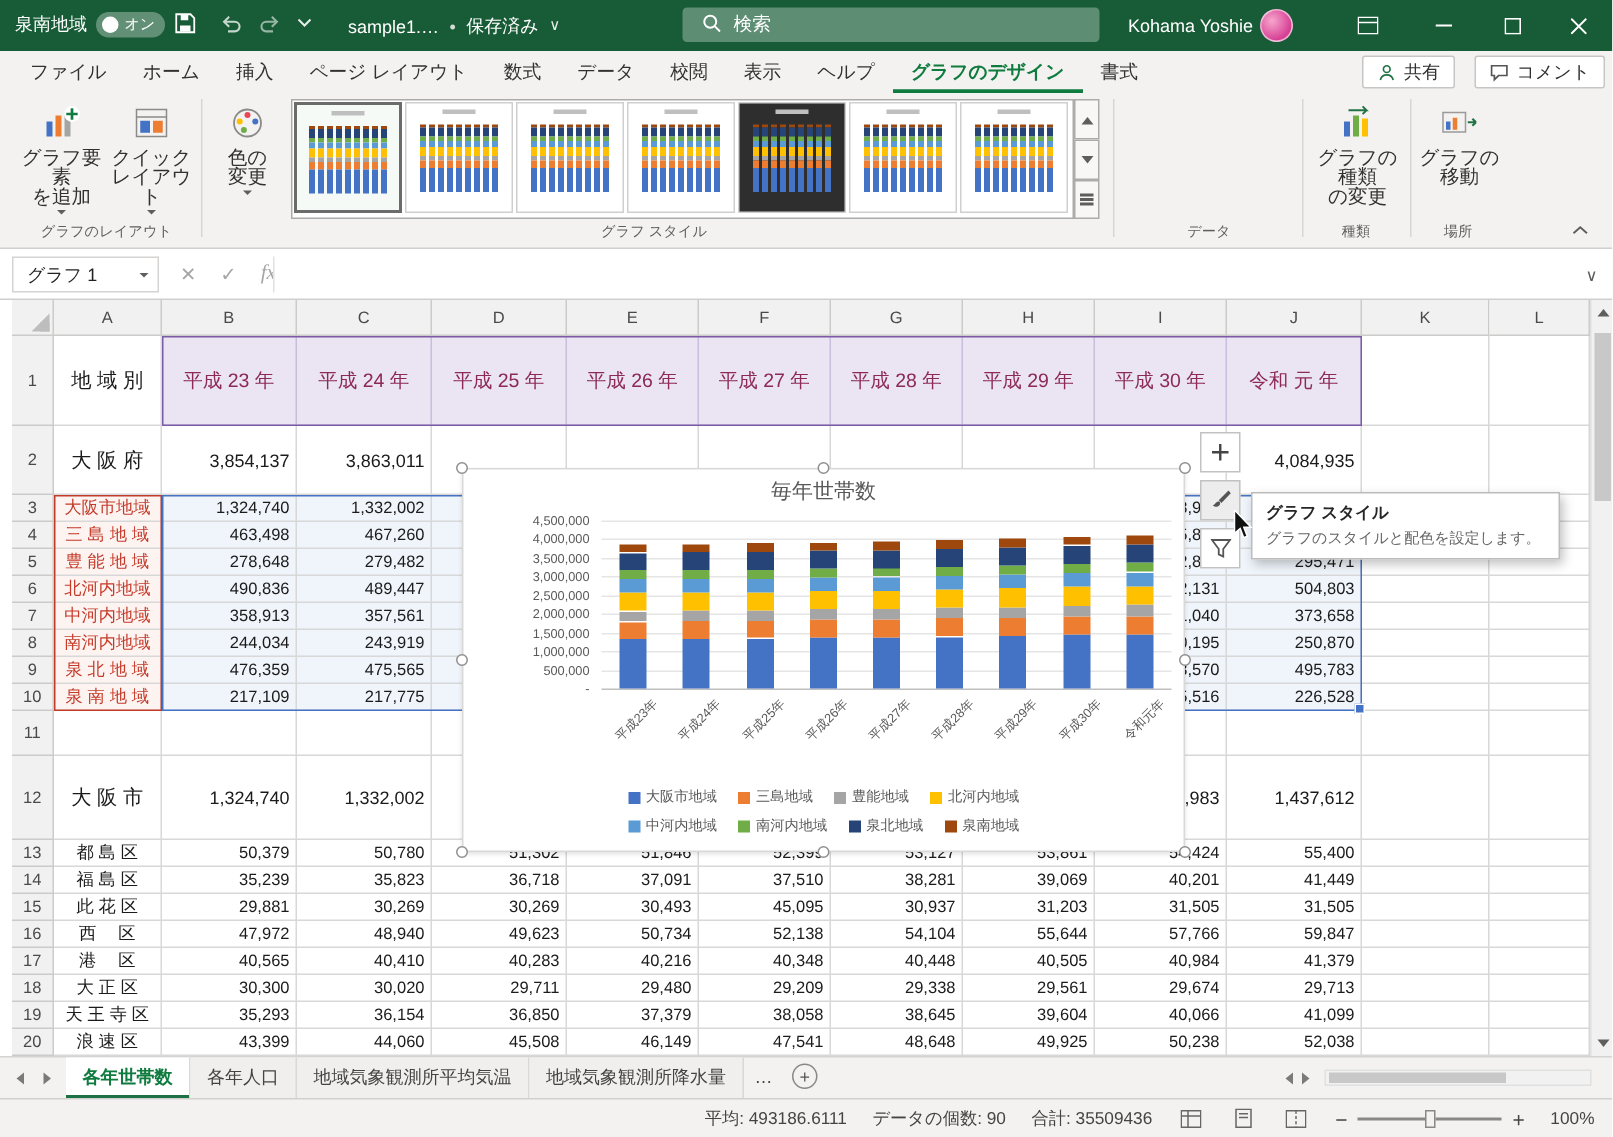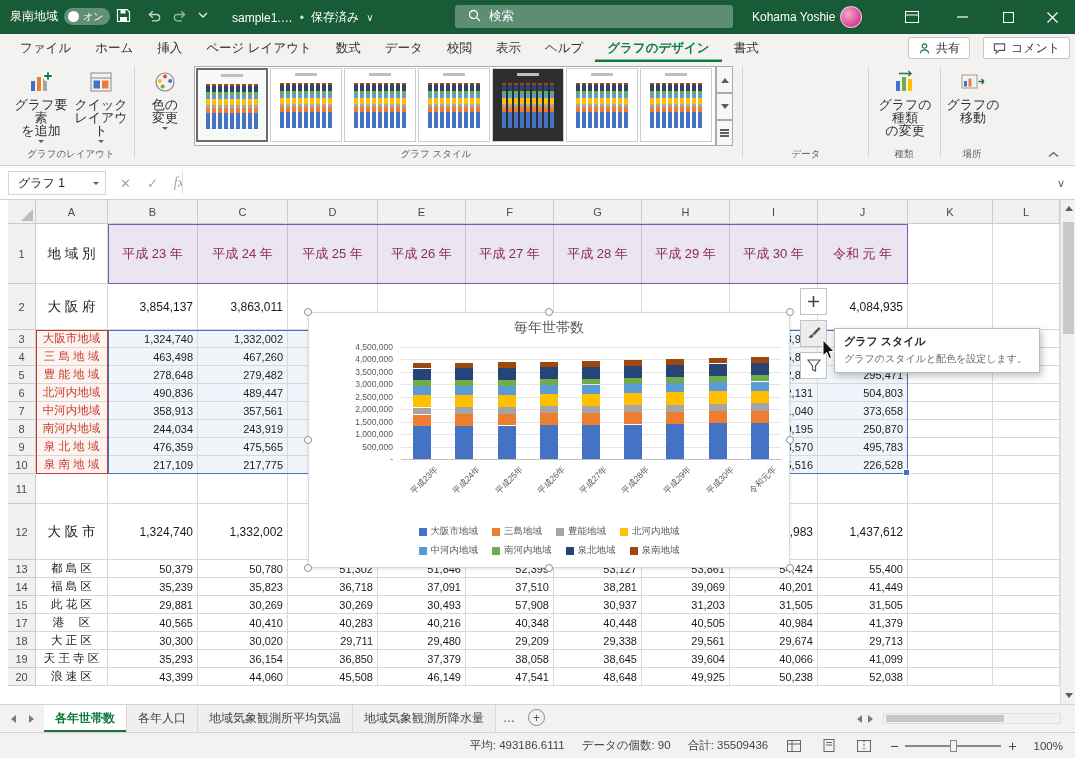--- a/index.html
+++ b/index.html
@@ -1239,25 +1239,40 @@
         <div class="gcell" style="width: 85px;"></div>
         <div class="gcell" style="width: 67px;"></div>
       </div>
       <div class="grow" style="height: 18px;">
         <div class="gcell hd rn">15</div>
         <div class="gcell ac ward">此 花 区</div>
         <div class="gcell num" style="width: 90px;">29,881</div>
         <div class="gcell num" style="width: 90px;">30,269</div>
         <div class="gcell num" style="width: 90px;">30,269</div>
         <div class="gcell num" style="width: 88px;">30,493</div>
-        <div class="gcell num" style="width: 88px;">57,908</div>
+        <div class="gcell num" style="width: 88px;">45,095</div>
         <div class="gcell num" style="width: 88px;">30,937</div>
         <div class="gcell num" style="width: 88px;">31,203</div>
         <div class="gcell num" style="width: 88px;">31,505</div>
         <div class="gcell num" style="width: 90px;">31,505</div>
+        <div class="gcell" style="width: 85px;"></div>
+        <div class="gcell" style="width: 67px;"></div>
+      </div>
+      <div class="grow" style="height: 18px;">
+        <div class="gcell hd rn">16</div>
+        <div class="gcell ac ward">西　 区</div>
+        <div class="gcell num" style="width: 90px;">47,972</div>
+        <div class="gcell num" style="width: 90px;">48,940</div>
+        <div class="gcell num" style="width: 90px;">49,623</div>
+        <div class="gcell num" style="width: 88px;">50,734</div>
+        <div class="gcell num" style="width: 88px;">52,138</div>
+        <div class="gcell num" style="width: 88px;">54,104</div>
+        <div class="gcell num" style="width: 88px;">55,644</div>
+        <div class="gcell num" style="width: 88px;">57,766</div>
+        <div class="gcell num" style="width: 90px;">59,847</div>
         <div class="gcell" style="width: 85px;"></div>
         <div class="gcell" style="width: 67px;"></div>
       </div>
       <div class="grow" style="height: 18px;">
         <div class="gcell hd rn">17</div>
         <div class="gcell ac ward">港　 区</div>
         <div class="gcell num" style="width: 90px;">40,565</div>
         <div class="gcell num" style="width: 90px;">40,410</div>
         <div class="gcell num" style="width: 90px;">40,283</div>
         <div class="gcell num" style="width: 88px;">40,216</div>

